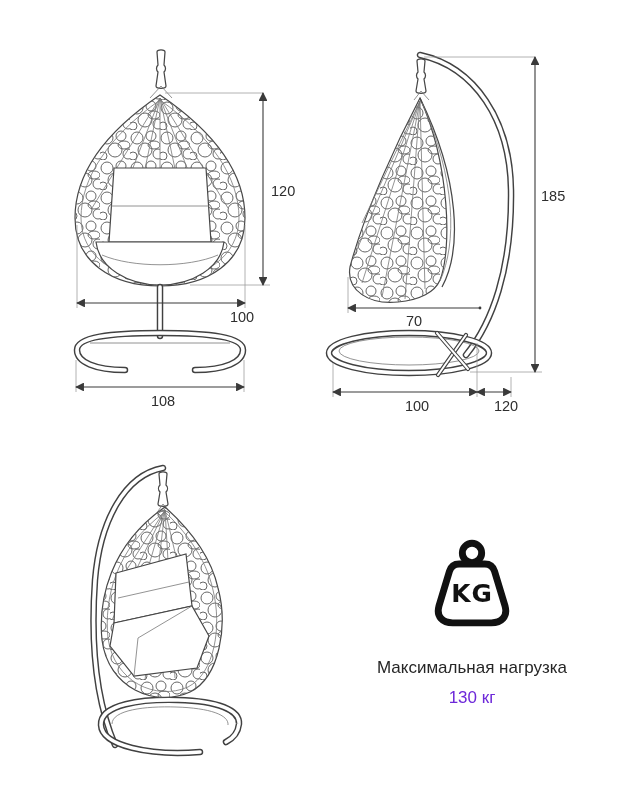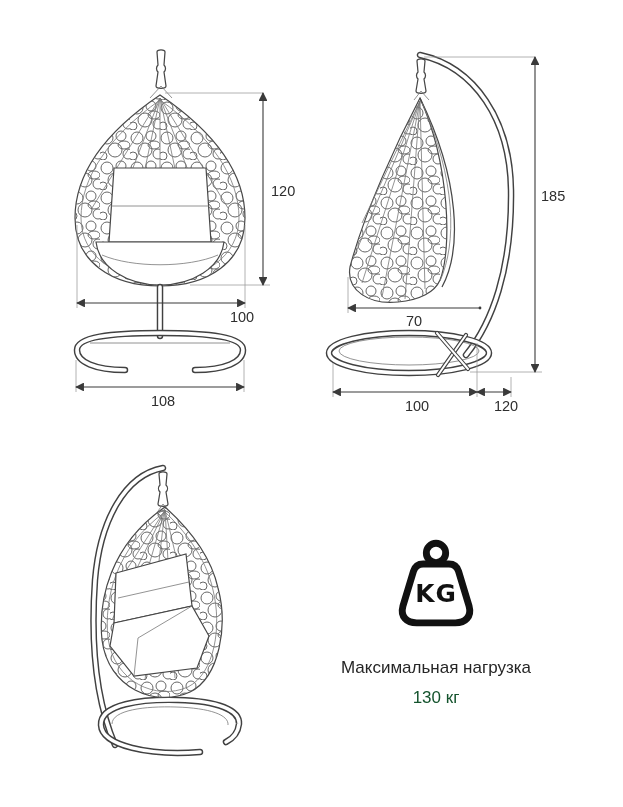--- a/index.html
+++ b/index.html
@@ -14,25 +14,25 @@
   
   .to {stroke:#414141;stroke-width:6.5;fill:none;stroke-linecap:round;}
   .ti {stroke:#ffffff;stroke-width:3.6;fill:none;stroke-linecap:round;}
   .to2{stroke:#414141;stroke-width:4.2;fill:none;stroke-linecap:round;}
   .ti2{stroke:#ffffff;stroke-width:2.0;fill:none;stroke-linecap:round;}
   
   .dim{stroke:#3a3a3a;stroke-width:1.1;fill:none;}
   .ext{stroke:#9a9a9a;stroke-width:0.75;fill:none;}
   .dimtxt{font-family:"Liberation Sans",sans-serif;font-size:14.5px;fill:#2e2e2e;}
   
-  .load-block{position:absolute;left:336px;top:538px;width:200px;text-align:center;}
+  .load-block{position:absolute;left:372px;top:538px;width:200px;text-align:center;}
   .kg-icon{display:block;margin:0 auto;}
   .kg-txt{font-family:"DejaVu Sans",sans-serif;font-weight:700;font-size:27px;fill:#111;}
   .load-title{font-size:17px;color:#262626;margin-top:22px;white-space:nowrap;}
-  .load-value{font-size:17px;color:#14532d;margin-top:10px;}
+  .load-value{font-size:17px;color:#6d28d9;margin-top:10px;}
 </style>
 </head>
 <body>
 
 <div class="canvas">
 
   <svg class="view" style="left:40px;top:40px" width="265" height="380" viewBox="0 0 265 380">
     <defs>
       <pattern id="patF" width="30" height="30" patternUnits="userSpaceOnUse">
         <g class="mesh">

